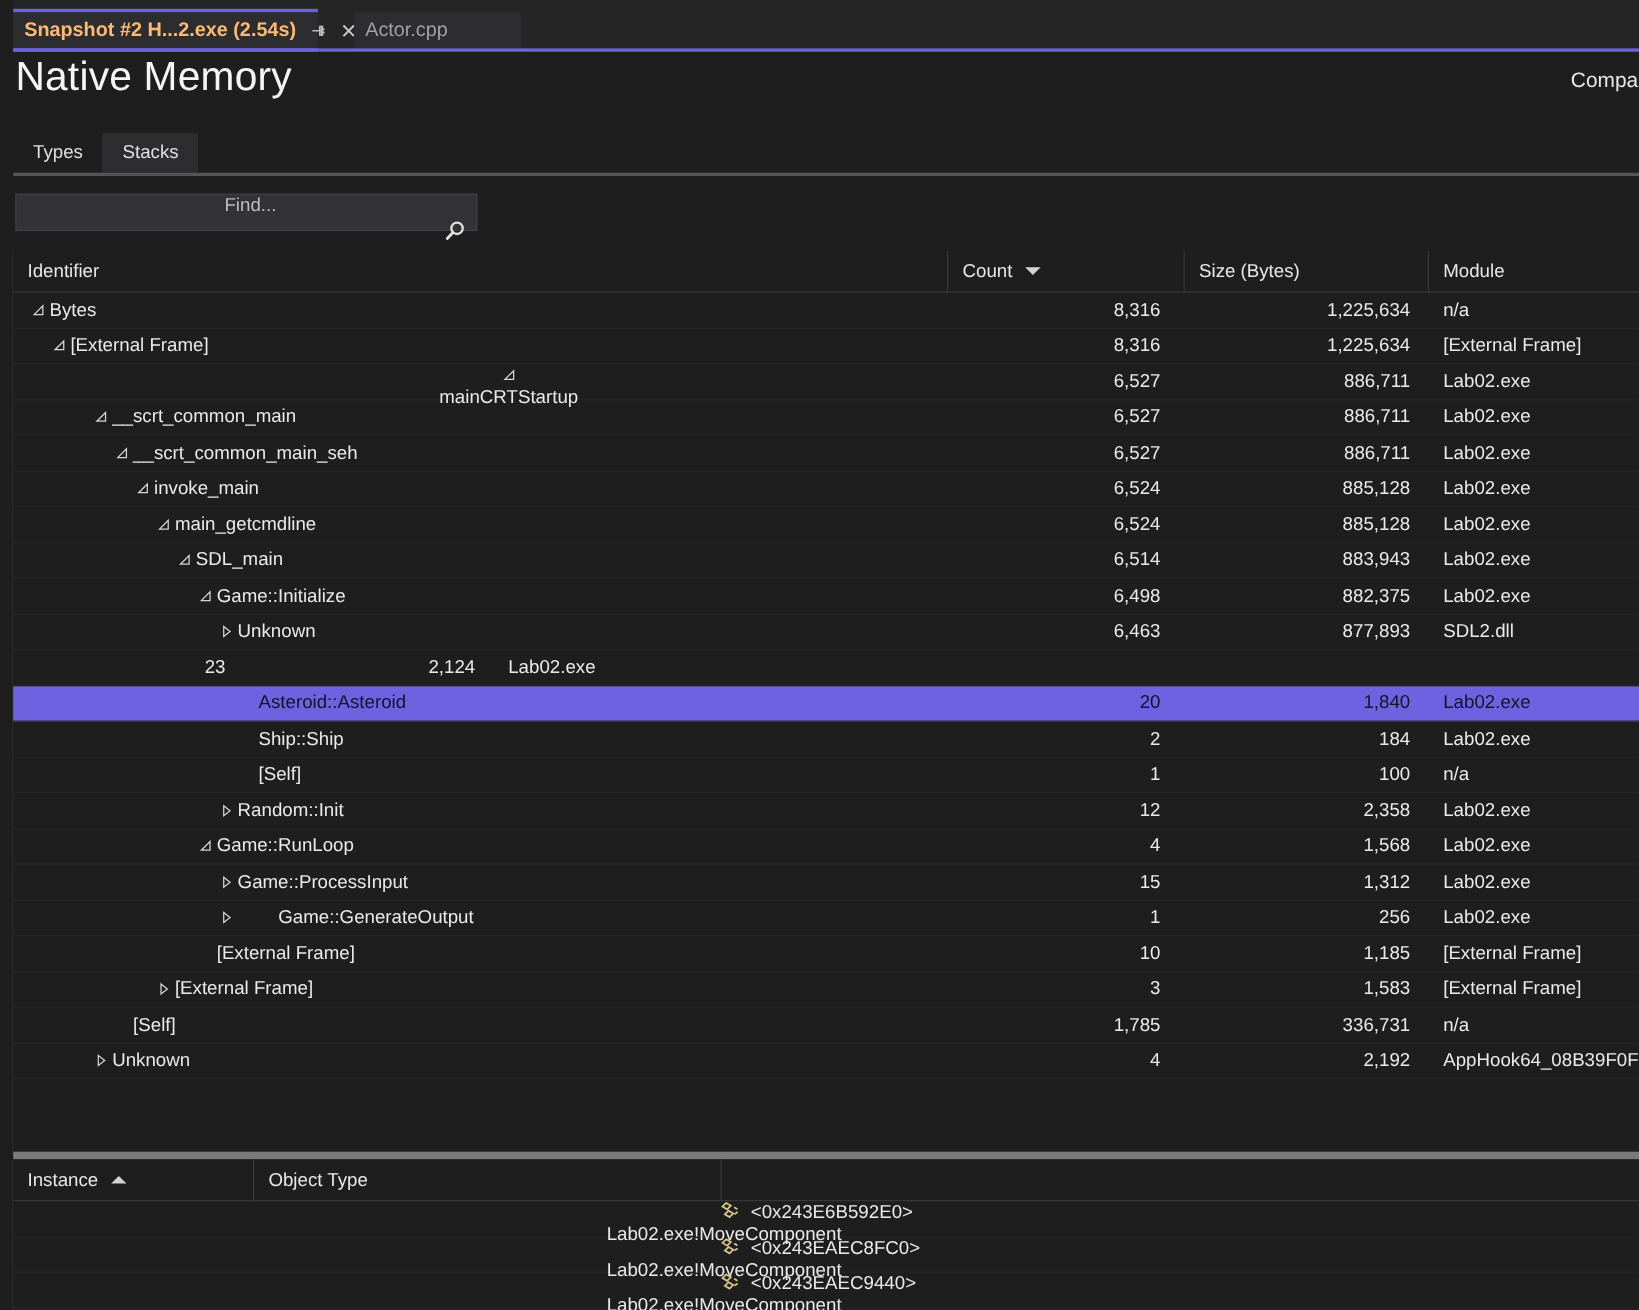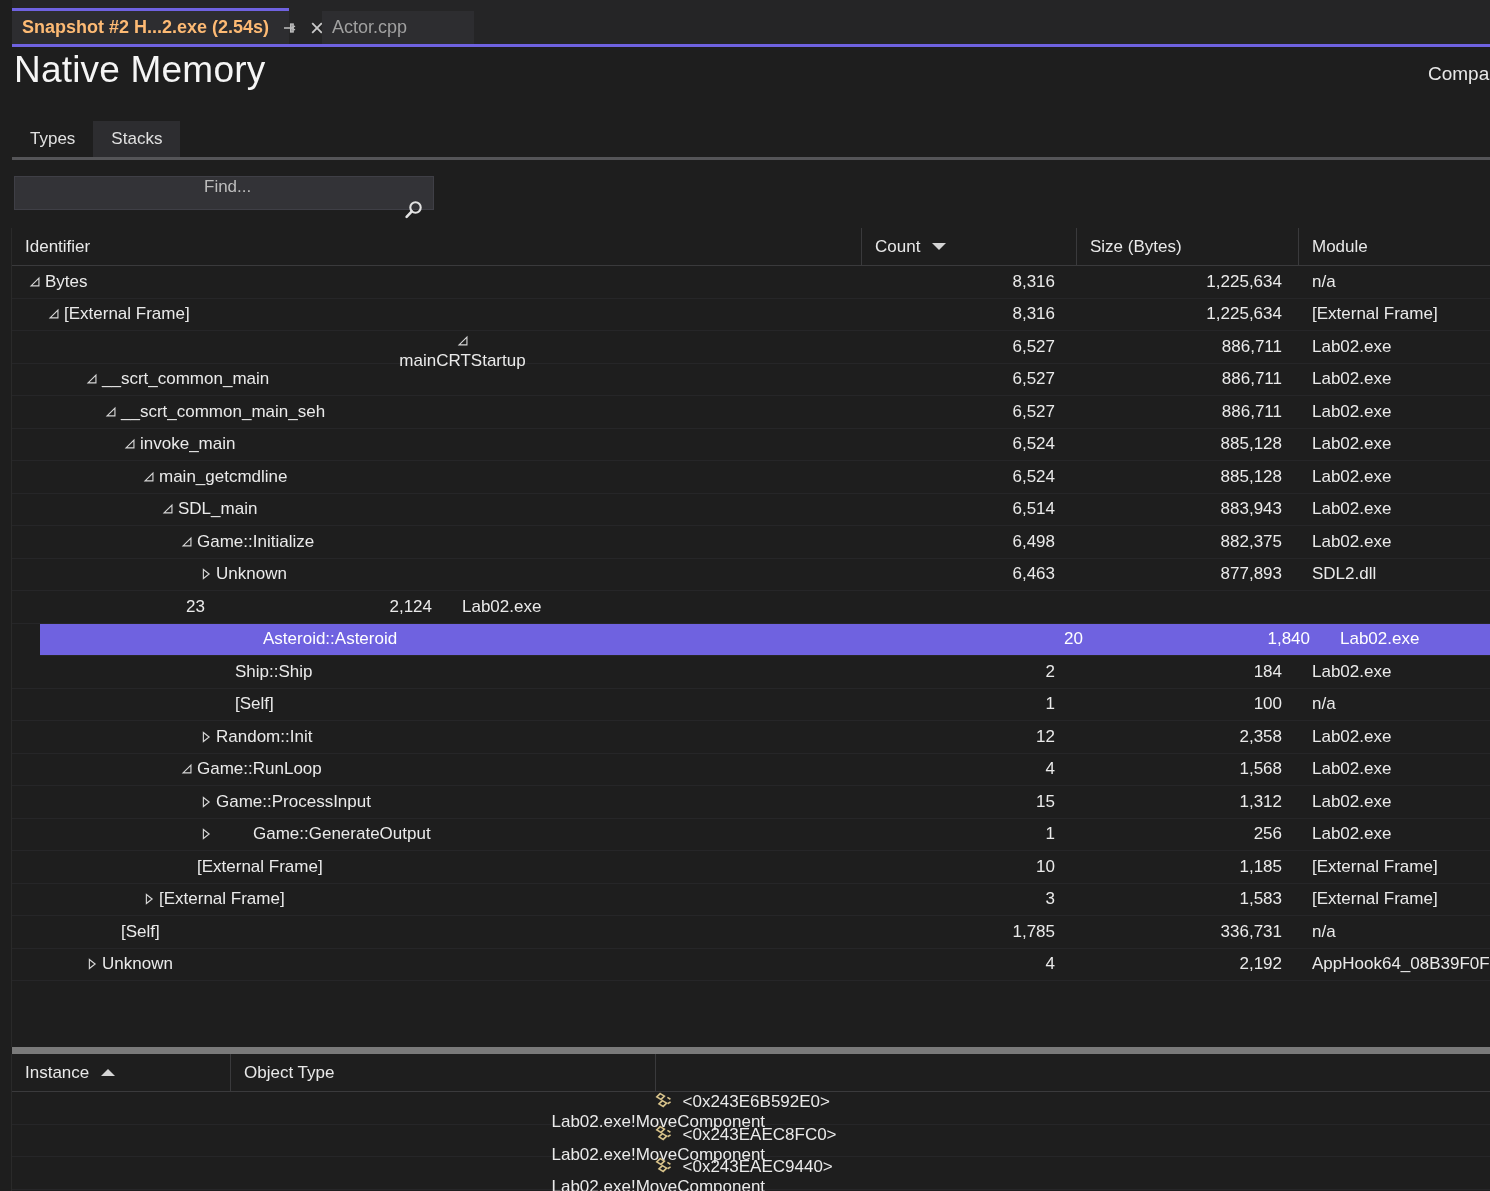--- a/index.html
+++ b/index.html
@@ -95,21 +95,21 @@
   .th.size { width: 222px; padding-left: 13px; border-right: 1px solid #3a3a3c; }
   .th.module { flex: 1; padding-left: 13px; }
   .sort-caret { width: 0; height: 0; border-left: 7px solid transparent; border-right: 7px solid transparent; border-top: 7px solid #d4d4d4; }
 
   .tbody { position: absolute; left: 12px; top: 38px; width: 1478px; }
   .trow {
     height: 32.5px; display: flex; align-items: center;
     border-bottom: 1px solid #262628;
     font-size: 17px; color: #eaeaea;
   }
-  .trow.selected { background: #6f62e0; color: #ffffff; margin-left: 28px; }
+  .trow.selected { background: #6f62e0; color: #0f172a; }
   .cell-id { width: 850px; display: flex; align-items: center; height: 100%; }
   .cell-count { width: 215px; text-align: right; padding-right: 22px; }
   .cell-size { width: 222px; text-align: right; padding-right: 17px; }
   .cell-module { flex: 1; padding-left: 13px; white-space: nowrap; overflow: hidden; }
 
   .twisty { width: 20px; height: 20px; flex: 0 0 auto; display:flex; align-items:center; justify-content:center; cursor: pointer; }
   .twisty.none { cursor: default; }
   .node-label { white-space: nowrap; }
 
   

